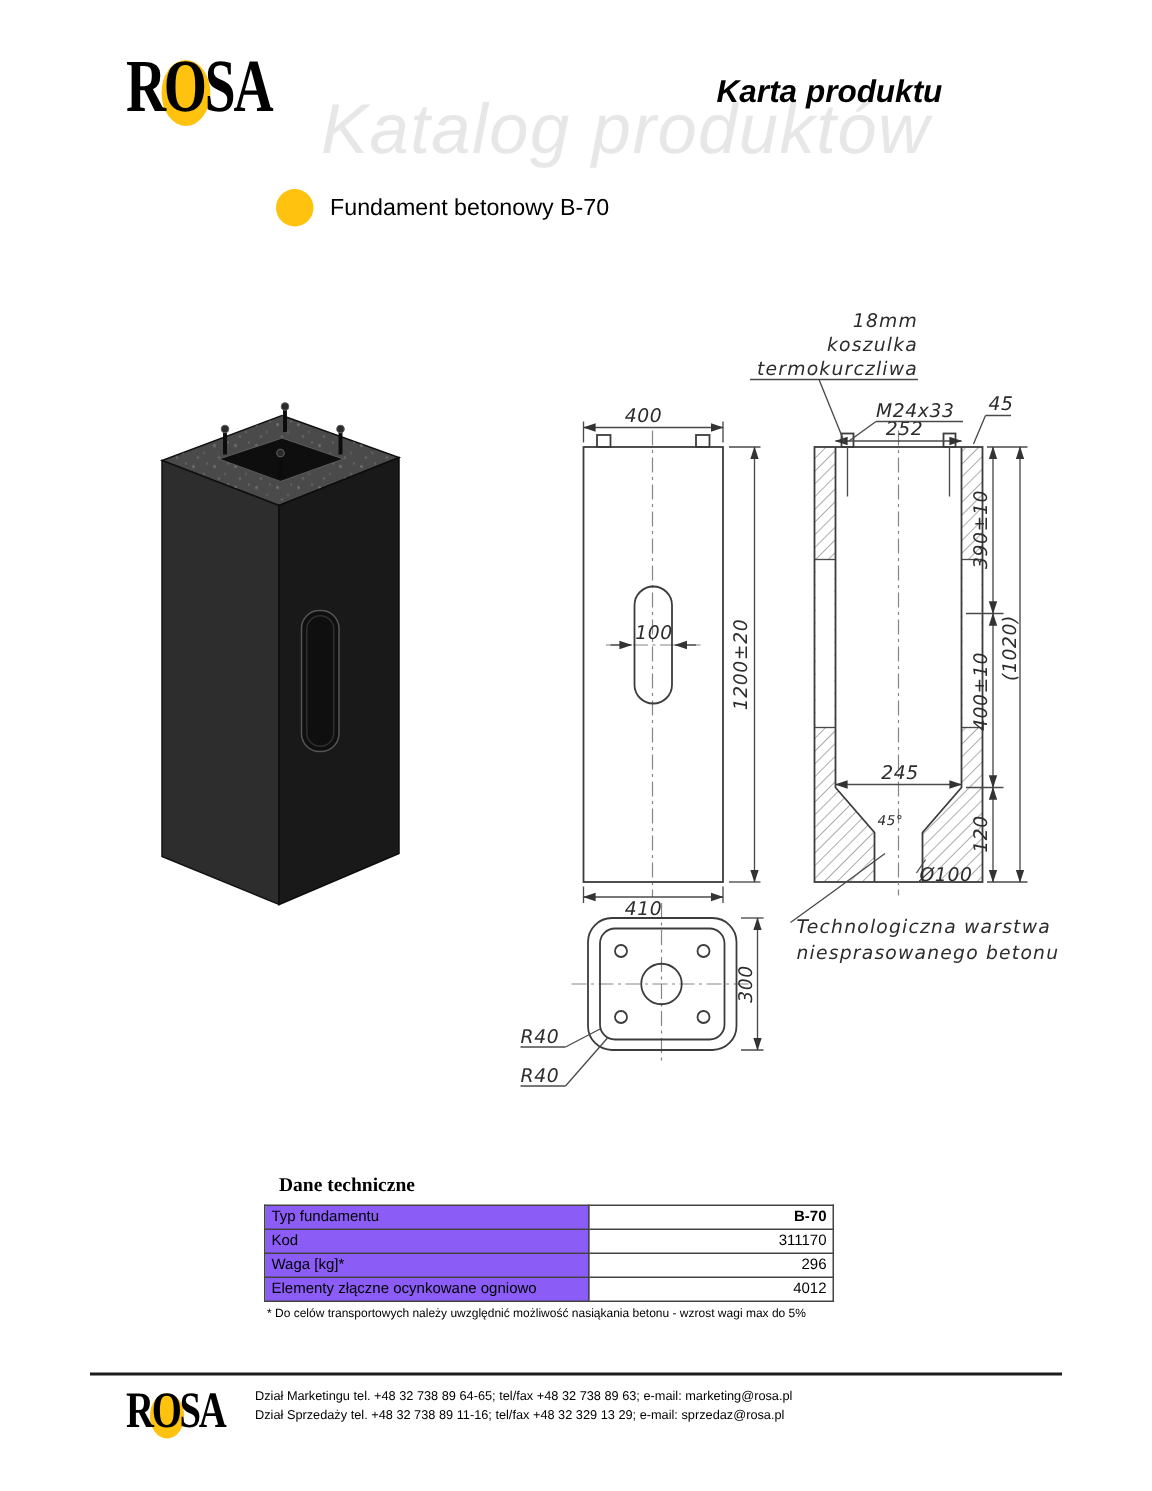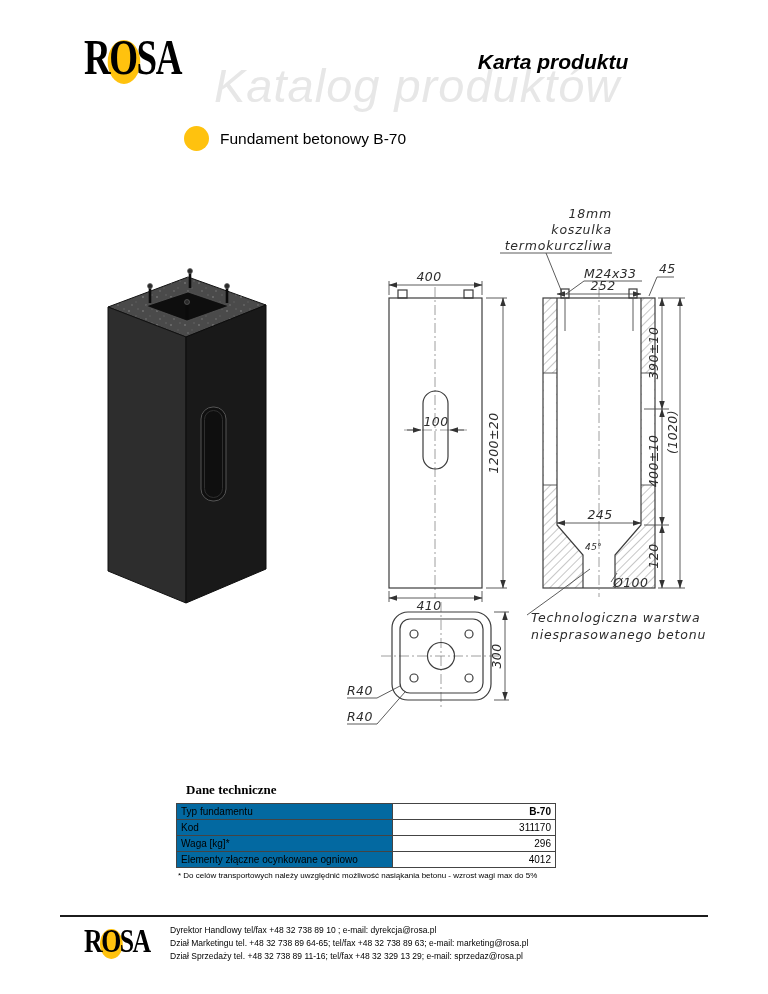--- a/index.html
+++ b/index.html
@@ -39,21 +39,21 @@
                 fill:#2c2c2c;letter-spacing:0.4px}
   .drawing text.small{font-size:9px}
   .drawing text.note{font-size:12.5px;letter-spacing:0.8px}
 
   
   .tech{position:absolute;left:176px;top:766px;width:382px;z-index:2}
   .tech-title{font-family:"Liberation Serif",serif;font-weight:700;font-size:13px;
               margin:16px 0 5px 10px}
   table.data{border-collapse:collapse;width:380px;font-size:10px}
   table.data td{border:1px solid #444;padding:2px 4px;vertical-align:middle}
-  td.lbl{width:216px;background:#0369a1}
+  td.lbl{width:216px;background:#8b5cf6}
   td.val{text-align:right;white-space:pre-line}
   tr.first td.val{font-weight:700}
   .footnote{font-size:8px;margin-top:3px;margin-left:2px;white-space:nowrap}
 
   
   .footer-rule{position:absolute;left:60px;top:915px;width:648px;height:2px;
                background:#1c1c1c;z-index:2}
   .footer-text{position:absolute;left:170px;top:924px;font-size:8.5px;line-height:12.8px;z-index:2}
 </style>
 </head>
@@ -237,18 +237,17 @@
       </tbody>
     </table>
     <div class="footnote">* Do celów transportowych należy uwzględnić możliwość nasiąkania betonu - wzrost wagi max do 5%</div>
   </div>
 
   <div class="footer-rule"></div>
   <div class="logo logo-footer">
     <span class="lg">R</span><span class="lg-o"><span class="disc"></span><span class="lg">O</span></span><span class="lg">SA</span>
   </div>
   <div class="footer-text">
-    <div>Dyrektor Handlowy  tel/fax +48 32 738 89 10 ; e-mail: dyrekcja@rosa.pl</div>
     <div>Dział  Marketingu tel. +48 32 738 89 64-65; tel/fax +48 32 738 89 63; e-mail: marketing@rosa.pl</div>
     <div>Dział Sprzedaży tel. +48 32 738 89 11-16; tel/fax +48 32 329 13 29; e-mail: sprzedaz@rosa.pl</div>
   </div>
 
 </div>
 
 </body></html>

